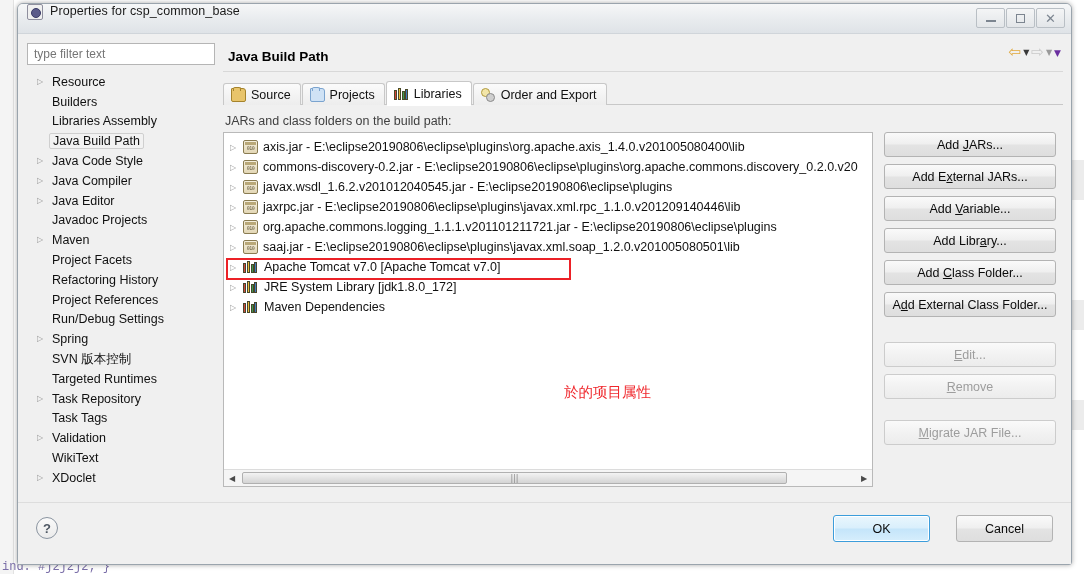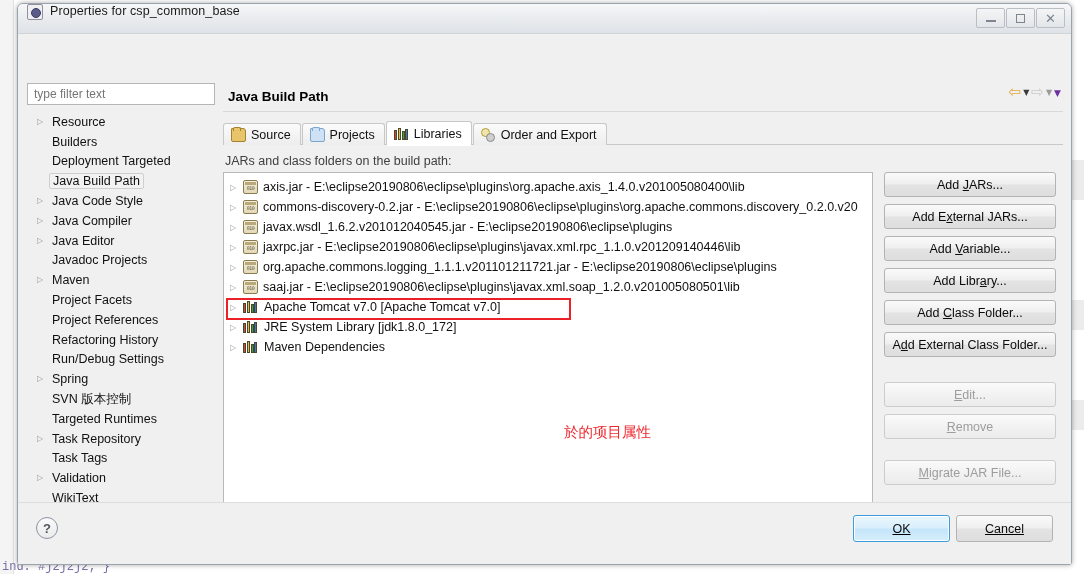--- a/index.html
+++ b/index.html
@@ -60,21 +60,21 @@
     background: linear-gradient(180deg,#f4f5f6,#e3e6e9);
     border: 1px solid #b9bfc5; border-radius: 2px;
     display: flex; align-items: center; justify-content: center;
     font-size: 11px; color: #5a6472;
   }
   .wb .minus { width: 10px; height: 2px; background: #7c8590; margin-top: 5px; }
   .wb .sq { width: 9px; height: 9px; border: 1.5px solid #7c8590; }
   .wb .ex { font-family: "DejaVu Sans", sans-serif; font-size: 13px; color: #7c8590; }
 
   
-  .dlg-body { position: absolute; left: 0; top: 30px; right: 0; bottom: 62px; margin-top: 40px; }
+  .dlg-body { position: absolute; left: 0; top: 30px; right: 0; bottom: 62px; }
 
   
   .nav-pane {
     position: absolute; left: 9px; top: 9px; width: 190px; bottom: 0;
   }
   .filter-input {
     width: 188px; height: 22px;
     border: 1px solid #b5b5b5; background: #fff;
     font-size: 12px; color: #8e8e8e; padding: 0 6px; line-height: 20px;
     font-family: "Liberation Sans", sans-serif;
@@ -249,21 +249,21 @@
     background: #f0f0f0;
   }
   .help-btn {
     position: absolute; left: 18px; top: 14px;
     width: 22px; height: 22px; border-radius: 50%;
     border: 1px solid #8b95a1; color: #4e5763;
     display: flex; align-items: center; justify-content: center;
     font-size: 13px; font-weight: bold;
     background: linear-gradient(180deg,#fafafa,#ebebeb);
   }
-  .footer-btns { position: absolute; right: 18px; top: 12px; display: flex; gap: 6px; text-decoration: underline; }
+  .footer-btns { position: absolute; right: 18px; top: 12px; display: flex; gap: 26px; }
   .fbtn {
     width: 97px; height: 27px;
     display: flex; align-items: center; justify-content: center;
     font-size: 12.5px; color: #0b0b0b; border-radius: 3px;
     background: linear-gradient(180deg,#fafafa 0%,#efefef 48%,#e3e3e3 52%,#dedede 100%);
     border: 1px solid #b3b3b3;
   }
   .fbtn.primary {
     background: linear-gradient(180deg,#eaf6fd 0%,#d9effc 48%,#c4e5fa 52%,#d6eefc 100%);
     border: 1px solid #3c9ddb; box-shadow: inset 0 0 0 1px #ffffff;
@@ -306,21 +306,21 @@
           <div class="tree-item">
             <span class="arrow">▷</span>
             <span class="tlabel">Resource</span>
           </div>
           <div class="tree-item">
             <span class="arrow"></span>
             <span class="tlabel">Builders</span>
           </div>
           <div class="tree-item">
             <span class="arrow"></span>
-            <span class="tlabel">Deployment Targeted</span>
+            <span class="tlabel">Libraries Assembly</span>
           </div>
           <div class="tree-item selected">
             <span class="arrow"></span>
             <span class="tlabel">Java Build Path</span>
           </div>
           <div class="tree-item">
             <span class="arrow">▷</span>
             <span class="tlabel">Java Code Style</span>
           </div>
           <div class="tree-item">
@@ -338,25 +338,25 @@
           <div class="tree-item">
             <span class="arrow">▷</span>
             <span class="tlabel">Maven</span>
           </div>
           <div class="tree-item">
             <span class="arrow"></span>
             <span class="tlabel">Project Facets</span>
           </div>
           <div class="tree-item">
             <span class="arrow"></span>
+            <span class="tlabel">Refactoring History</span>
+          </div>
+          <div class="tree-item">
+            <span class="arrow"></span>
             <span class="tlabel">Project References</span>
-          </div>
-          <div class="tree-item">
-            <span class="arrow"></span>
-            <span class="tlabel">Refactoring History</span>
           </div>
           <div class="tree-item">
             <span class="arrow"></span>
             <span class="tlabel">Run/Debug Settings</span>
           </div>
           <div class="tree-item">
             <span class="arrow">▷</span>
             <span class="tlabel">Spring</span>
           </div>
           <div class="tree-item">

